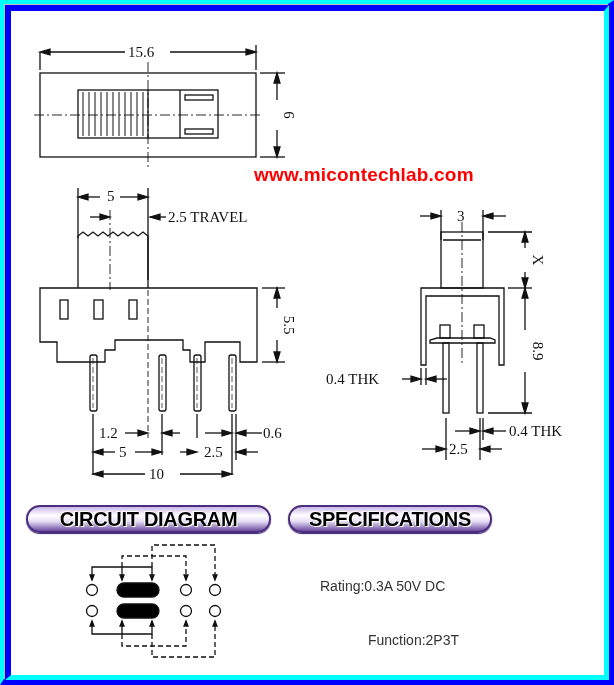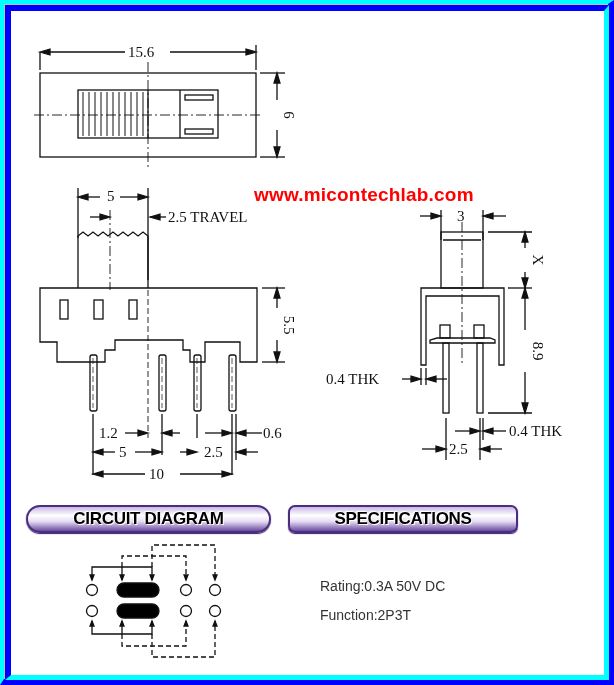--- a/index.html
+++ b/index.html
@@ -2,26 +2,26 @@
 <html><head>
 <meta charset="utf-8">
 <style>
   html,body{margin:0;padding:0;}
   body{width:614px;height:685px;position:relative;overflow:hidden;background:#0000ff;font-family:"Liberation Serif",serif;}
   .frame{position:absolute;left:0;top:0;width:614px;height:685px;box-sizing:border-box;
     border-top:4px solid #00ffff;border-left:4px solid #00ffff;border-right:6px solid #0000ff;border-bottom:6px solid #0000ff;background:#c0c0c0;}
   .frame2{position:absolute;left:5px;top:5px;right:5px;bottom:5px;box-sizing:border-box;
     border-top:6px solid #0000ff;border-left:6px solid #0000ff;border-right:5px solid #00ffff;border-bottom:5px solid #00ffff;background:#fff;}
   svg{position:absolute;left:0;top:0;}
-  .url{position:absolute;left:254px;top:164px;color:#ff0000;font-family:"Liberation Sans",sans-serif;font-weight:bold;font-size:19px;letter-spacing:0.2px;margin-top:20px;}
+  .url{position:absolute;left:254px;top:164px;color:#ff0000;font-family:"Liberation Sans",sans-serif;font-weight:bold;font-size:19px;letter-spacing:0.2px;}
   .badge{position:absolute;height:28px;border-radius:14px;box-sizing:border-box;
     background:linear-gradient(to bottom,#c8b8e8 0%,#ffffff 35%,#e6ddf5 60%,#6a4a9e 100%);
     border:2px solid #4a2d7e;box-shadow:0 1px 1px #3a2070;
     display:flex;align-items:center;justify-content:center;
-    font-family:"Liberation Sans",sans-serif;font-weight:bold;font-size:17px;color:#000;
+    font-family:"Liberation Sans",sans-serif;font-weight:bold;font-size:20px;color:#000;
     text-shadow:0 0 1px #fff,1px 1px 0 #fff,-1px -1px 0 #fff;letter-spacing:-0.3px;}
   .spec{position:absolute;left:320px;font-family:Liberation Sans, sans-serif;font-size:14px;color:#333;}
   .dim{font-family:"Liberation Serif",serif;font-size:15px;fill:#111;}
 </style>
 </head>
 <body>
 
 <div class="frame"></div>
 <div class="frame2"></div>
 
@@ -224,16 +224,16 @@
     <text x="533" y="351" transform="rotate(90 533 351)" text-anchor="middle">8.9</text>
     <text x="326" y="384">0.4 THK</text>
     <text x="509" y="436">0.4 THK</text>
     <text x="449" y="454">2.5</text>
   </g>
 </svg>
 
 <div class="url">www.micontechlab.com</div>
 
 <div class="badge" style="left:26px;top:505px;width:245px;">CIRCUIT DIAGRAM</div>
-<div class="badge" style="left:288px;top:505px;width:230px;border-radius:7px;">SPECIFICATIONS</div>
+<div class="badge" style="left:288px;top:505px;width:204px;">SPECIFICATIONS</div>
 
 <div class="spec" style="top:578px;">Rating:0.3A 50V DC</div>
-<div class="spec" style="top:607px;">Function:2P3T</div>
+<div class="spec" style="top:632px;margin-left:48px;">Function:2P3T</div>
 
 </body></html>

